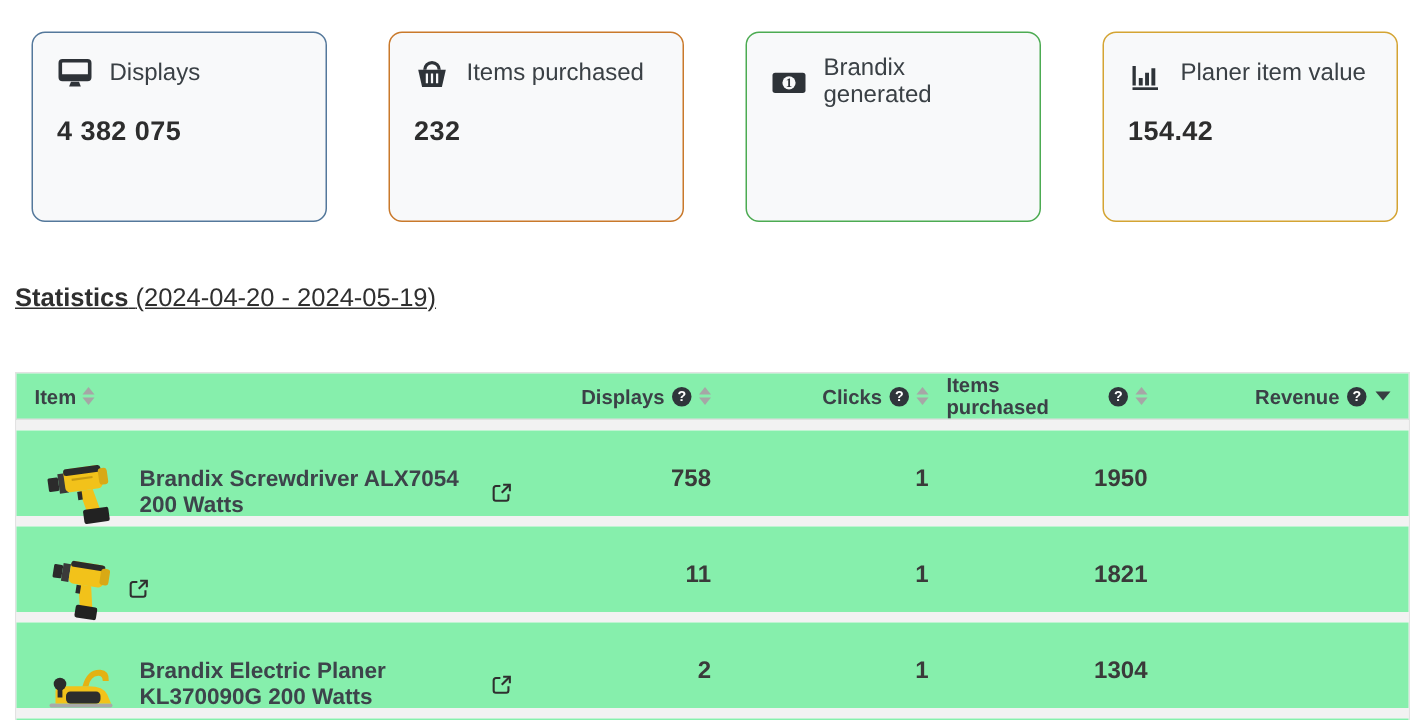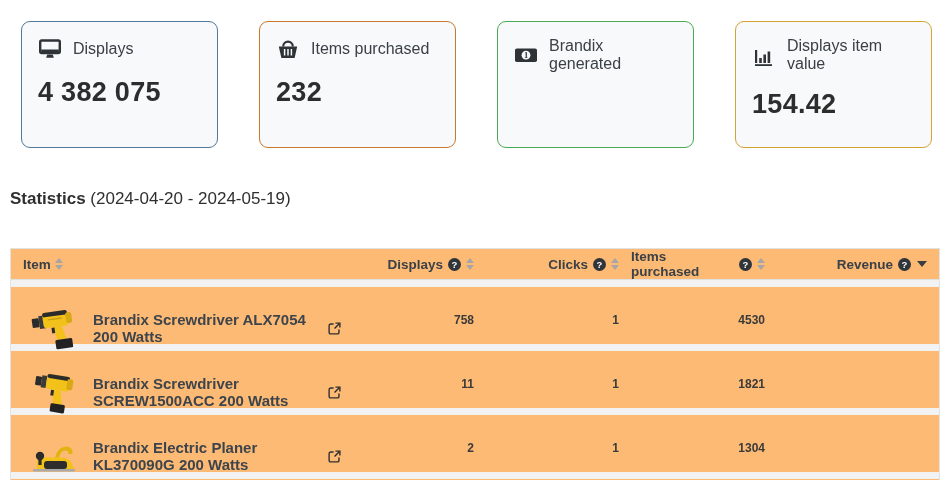--- a/index.html
+++ b/index.html
@@ -17,39 +17,39 @@
     width: 197px; height: 127px;
     border-radius: 9px; border: 1px solid #999;
     background: #f8f9fa; padding: 15px 16px;
   }
   .card.c0 { border-color: #54789b; }
   .card.c1 { border-color: #c9792b; }
   .card.c2 { border-color: #4cab52; }
   .card.c3 { border-color: #d4a433; }
   .card-head { display: flex; align-items: center; gap: 11px; }
   .card-label { font-size: 16px; color: #3a4045; }
-  .card-value { margin-top: 16px; font-size: 27px; font-weight: bold; color: #2d2d2d; letter-spacing: .3px; }
+  .card-value { margin-top: 16px; font-size: 18px; font-weight: bold; color: #2d2d2d; letter-spacing: .3px; }
   .cicon { flex: none; display: inline-flex; }
 
   
-  .section-title { margin: 40px 0 0 10px; font-size: 17px; line-height: 22px; color: #2f2f2f; }
+  .section-title { margin: 40px 0 0 10px; font-size: 17px; line-height: 22px; color: #2f2f2f; text-decoration: underline; }
   .section-title .t { font-weight: bold; }
   .section-title .d { font-weight: normal; }
 
   
   .table-wrap { margin: 38px 10px 0 10px; border: 1px solid #e2e2e2; border-bottom: none; background: #fff; }
-  .trow { display: grid; grid-template-columns: 1fr 145px 145px 146px 162px; align-items: center; background: #fdba74; }
+  .trow { display: grid; grid-template-columns: 1fr 145px 145px 146px 162px; align-items: center; background: #86efac; }
   .thead { height: 31px; border-bottom: 1px solid #e0e0e0; }
   .th { font-size: 13.5px; font-weight: bold; color: #3b4147; display: flex; align-items: center; }
   .th.num { justify-content: flex-end; padding-right: 12px; }
   .th.item { padding-left: 12px; }
   .sep { height: 7px; background: #f2f2f2; }
   .drow { height: 57px; }
   .drow.stub { height: 57px; }
-  .cell-num { text-align: right; padding-right: 12px; font-size: 12px; font-weight: 600; color: #3a3a3a; }
+  .cell-num { text-align: right; padding-right: 12px; font-size: 16px; font-weight: 600; color: #3a3a3a; }
   .cell-item { display: flex; align-items: center; padding-left: 12px; margin-top: 16px; }
   .pimg { width: 52px; height: 50px; margin-left: 6px; flex: none; }
   .plink { display: inline-flex; align-items: center; cursor: pointer; }
   .pname { margin-left: 12px; font-size: 15px; font-weight: bold; color: #3d444b; }
   .extlink { margin-left: 5px; display: inline-flex; }
 
   .help {
     width: 13px; height: 13px; border-radius: 50%;
     background: #2f353b; color: #fff;
     font-size: 9.5px; font-weight: bold;
@@ -113,21 +113,21 @@
     <div class="card-head">
       <span class="cicon">
         <svg width="24" height="24" viewBox="0 0 24 24">
           <rect x="3" y="7" width="2.2" height="13" fill="#2e3338"></rect>
           <rect x="7.2" y="15" width="2.6" height="5" fill="#2e3338"></rect>
           <rect x="11.4" y="11.5" width="2.6" height="8.5" fill="#2e3338"></rect>
           <rect x="15.6" y="8.5" width="2.6" height="11.5" fill="#2e3338"></rect>
           <rect x="3" y="21.2" width="17" height="1.8" fill="#2e3338"></rect>
         </svg>
       </span>
-      <span class="card-label">Displays item value</span>
+      <span class="card-label">Planer item value</span>
     </div>
     <div class="card-value">154.42</div>
   </div>
 
 </div>
 
 <div class="section-title">
   <span class="t">Statistics</span>
   <span class="d">(2024-04-20 - 2024-05-19)</span>
 </div>
@@ -197,42 +197,41 @@
           <svg width="13" height="13" viewBox="0 0 14 14">
             <path d="M6 2.2 H2.8 A1.6 1.6 0 0 0 1.2 3.8 v7.4 A1.6 1.6 0 0 0 2.8 12.8 h7.4 A1.6 1.6 0 0 0 11.8 11.2 V8" fill="none" stroke="#2f2f2f" stroke-width="1.5"></path>
             <path d="M8 1.2 h4.8 v4.8" fill="none" stroke="#2f2f2f" stroke-width="1.5"></path>
             <line x1="7" y1="7" x2="12.4" y2="1.6" stroke="#2f2f2f" stroke-width="1.5"></line>
           </svg>
         </span>
       </span>
     </div>
     <div class="cell-num">758</div>
     <div class="cell-num">1</div>
-    <div class="cell-num">4530</div>
+    <div class="cell-num">1950</div>
   </div>
 
   <div class="sep"></div>
   <div class="trow drow">
     <div class="cell-item">
       <span class="pimg">
         <svg width="52" height="50" viewBox="0 0 52 50">
           <g transform="rotate(9 26 25)">
             <rect x="5" y="12" width="6" height="9" rx="1" fill="#2b2b2b"></rect>
             <rect x="11" y="10.5" width="5" height="12" fill="#3a3a3a"></rect>
             <rect x="16" y="8" width="23" height="15" rx="3" fill="#f2c21a"></rect>
             <rect x="16" y="8" width="23" height="4" rx="2" fill="#2b2b2b"></rect>
             <rect x="36.5" y="10" width="6" height="11" rx="2" fill="#d8a915"></rect>
             <path d="M23 23 L31.5 23 L34.5 37 L26 37 Z" fill="#f2c21a"></path>
             <rect x="21.8" y="23.5" width="3" height="5.5" fill="#2b2b2b"></rect>
             <rect x="23.5" y="36.5" width="14.5" height="8.5" rx="1.5" fill="#222"></rect>
           </g>
         </svg>
       </span>
       <span class="plink">
-        <span class="pname">Brandix Screwdriver SCREW1500ACC 200 Watts</span>
         <span class="extlink">
           <svg width="13" height="13" viewBox="0 0 14 14">
             <path d="M6 2.2 H2.8 A1.6 1.6 0 0 0 1.2 3.8 v7.4 A1.6 1.6 0 0 0 2.8 12.8 h7.4 A1.6 1.6 0 0 0 11.8 11.2 V8" fill="none" stroke="#2f2f2f" stroke-width="1.5"></path>
             <path d="M8 1.2 h4.8 v4.8" fill="none" stroke="#2f2f2f" stroke-width="1.5"></path>
             <line x1="7" y1="7" x2="12.4" y2="1.6" stroke="#2f2f2f" stroke-width="1.5"></line>
           </svg>
         </span>
       </span>
     </div>
     <div class="cell-num">11</div>

